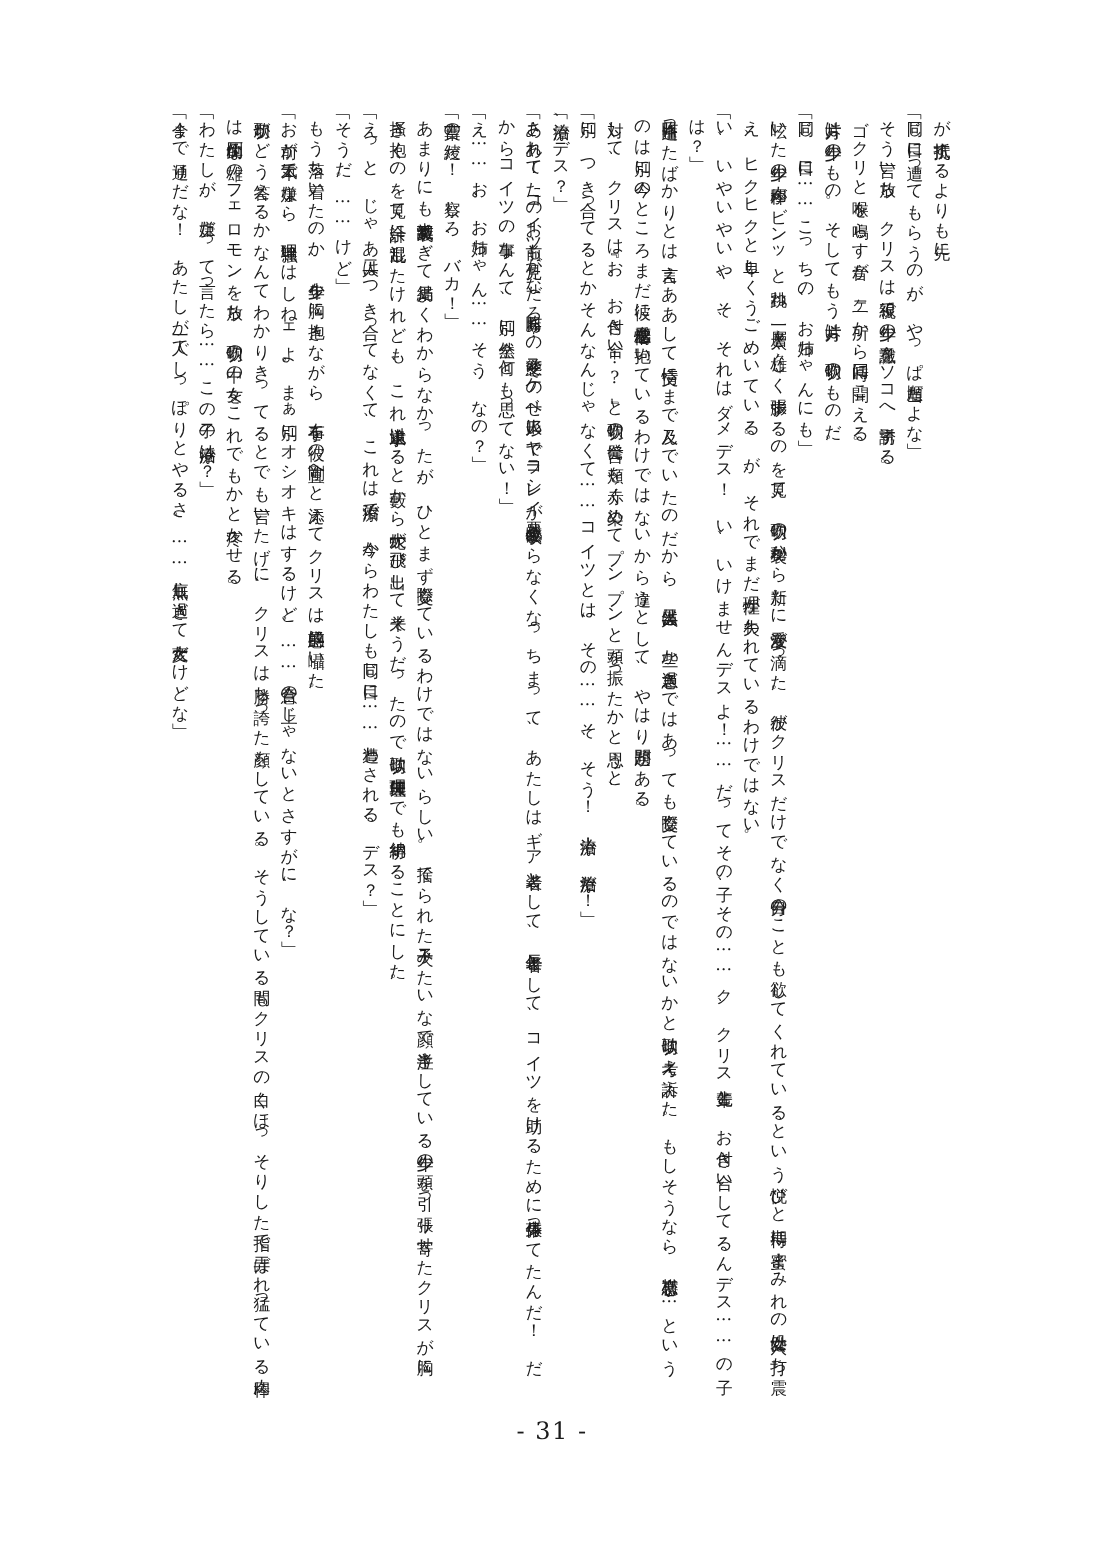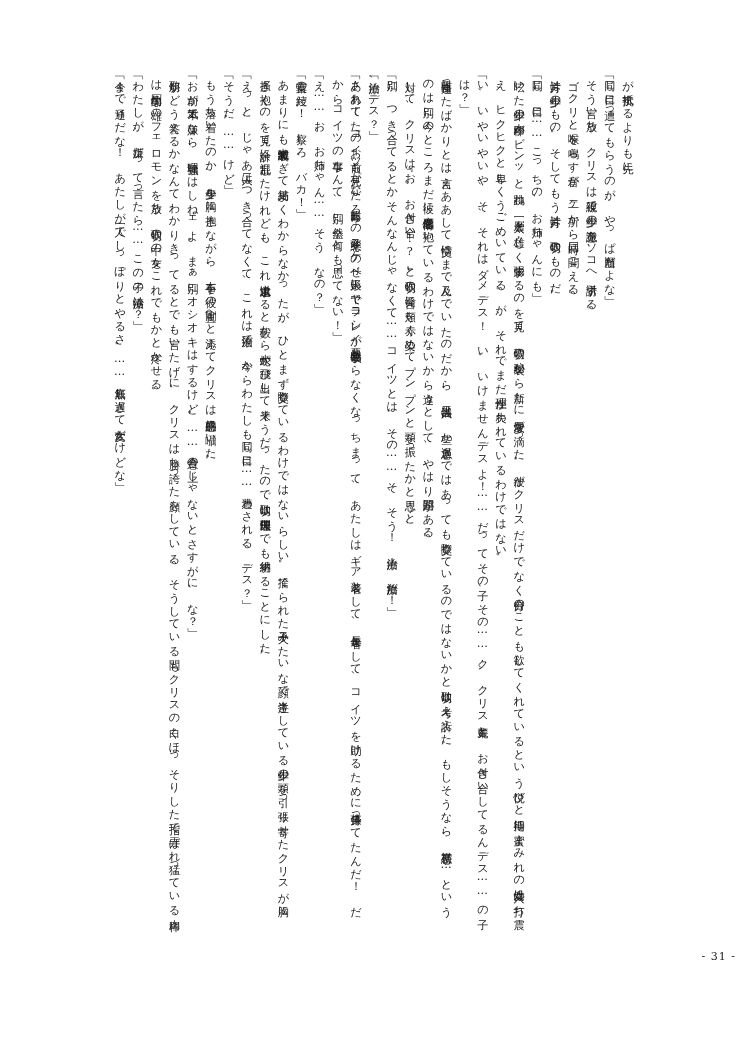--- a/index.html
+++ b/index.html
@@ -44,22 +44,22 @@
     margin-right: 4px;
   }
   .block-left {
     width: 268px;
   }
   .page-number {
     position: absolute;
     left: 0;
     right: 0;
     bottom: 78px;
-    text-align: right;
-    font-size: 11px;
+    text-align: center;
+    font-size: 16px;
     font-family: "DejaVu Serif", "Liberation Serif", serif;
     color: #1b1b1b;
     letter-spacing: 1px;
   }
 </style>
 </head>
 <body>
 
 <div class="page">
 

